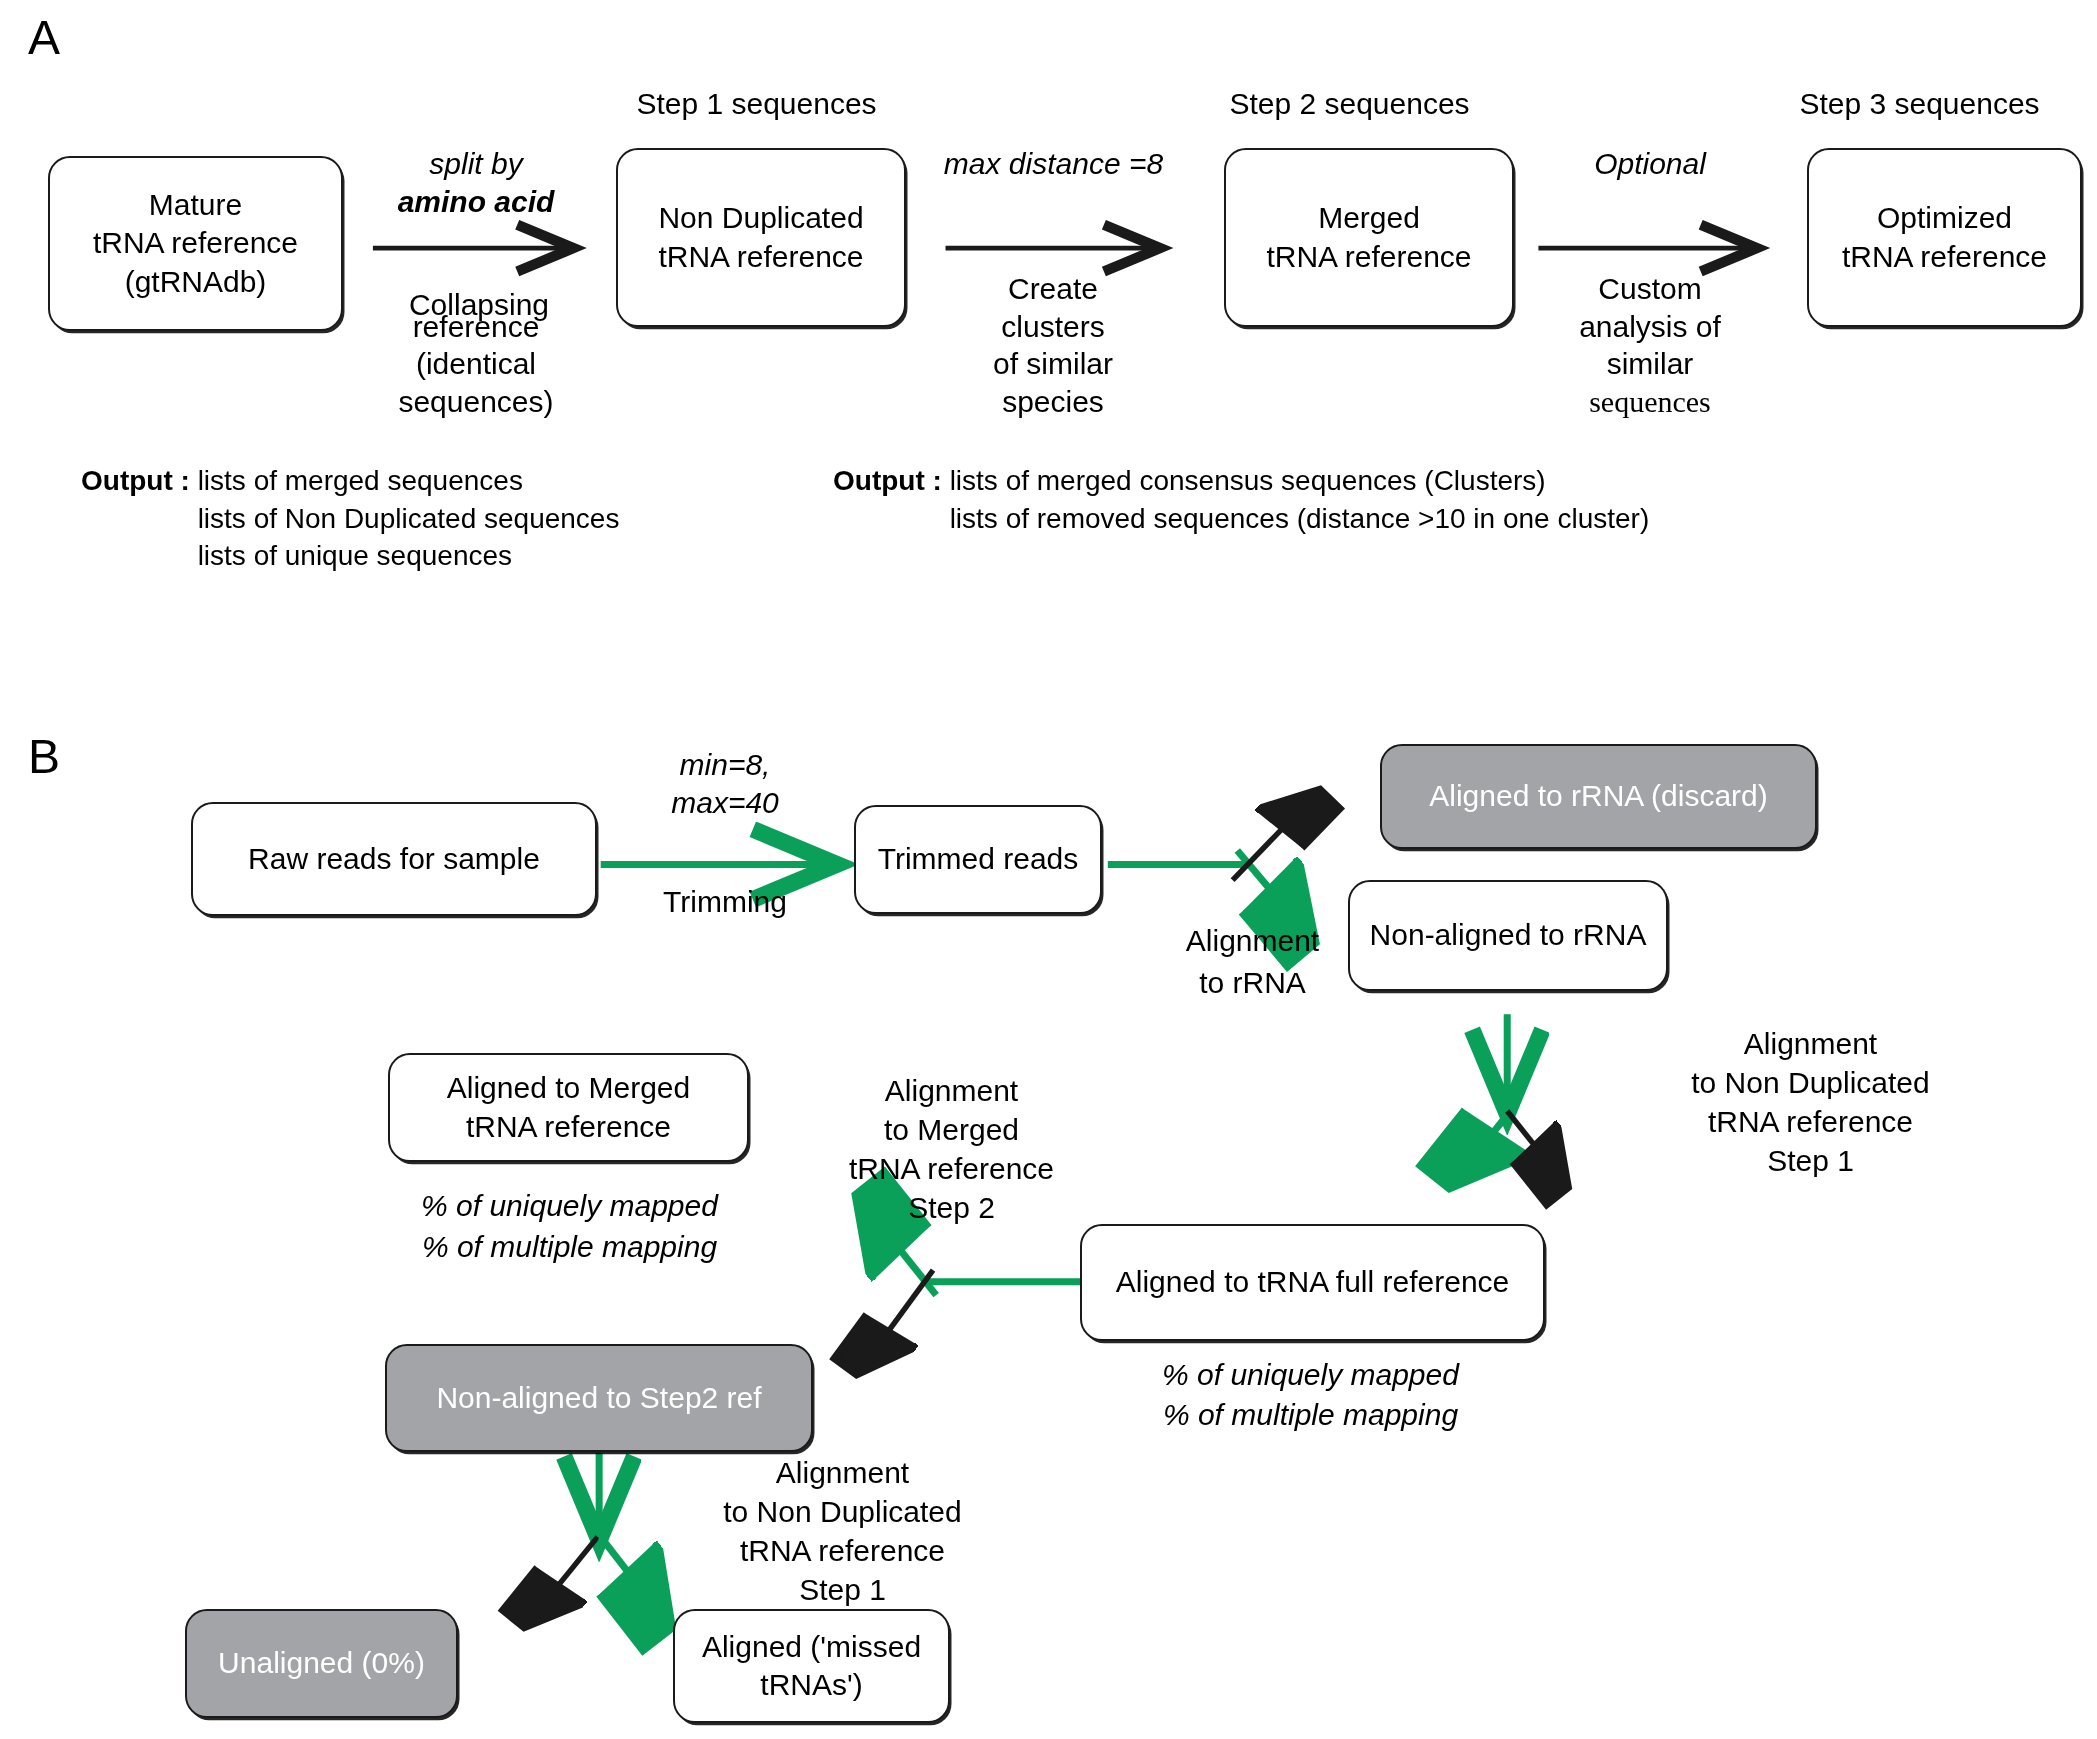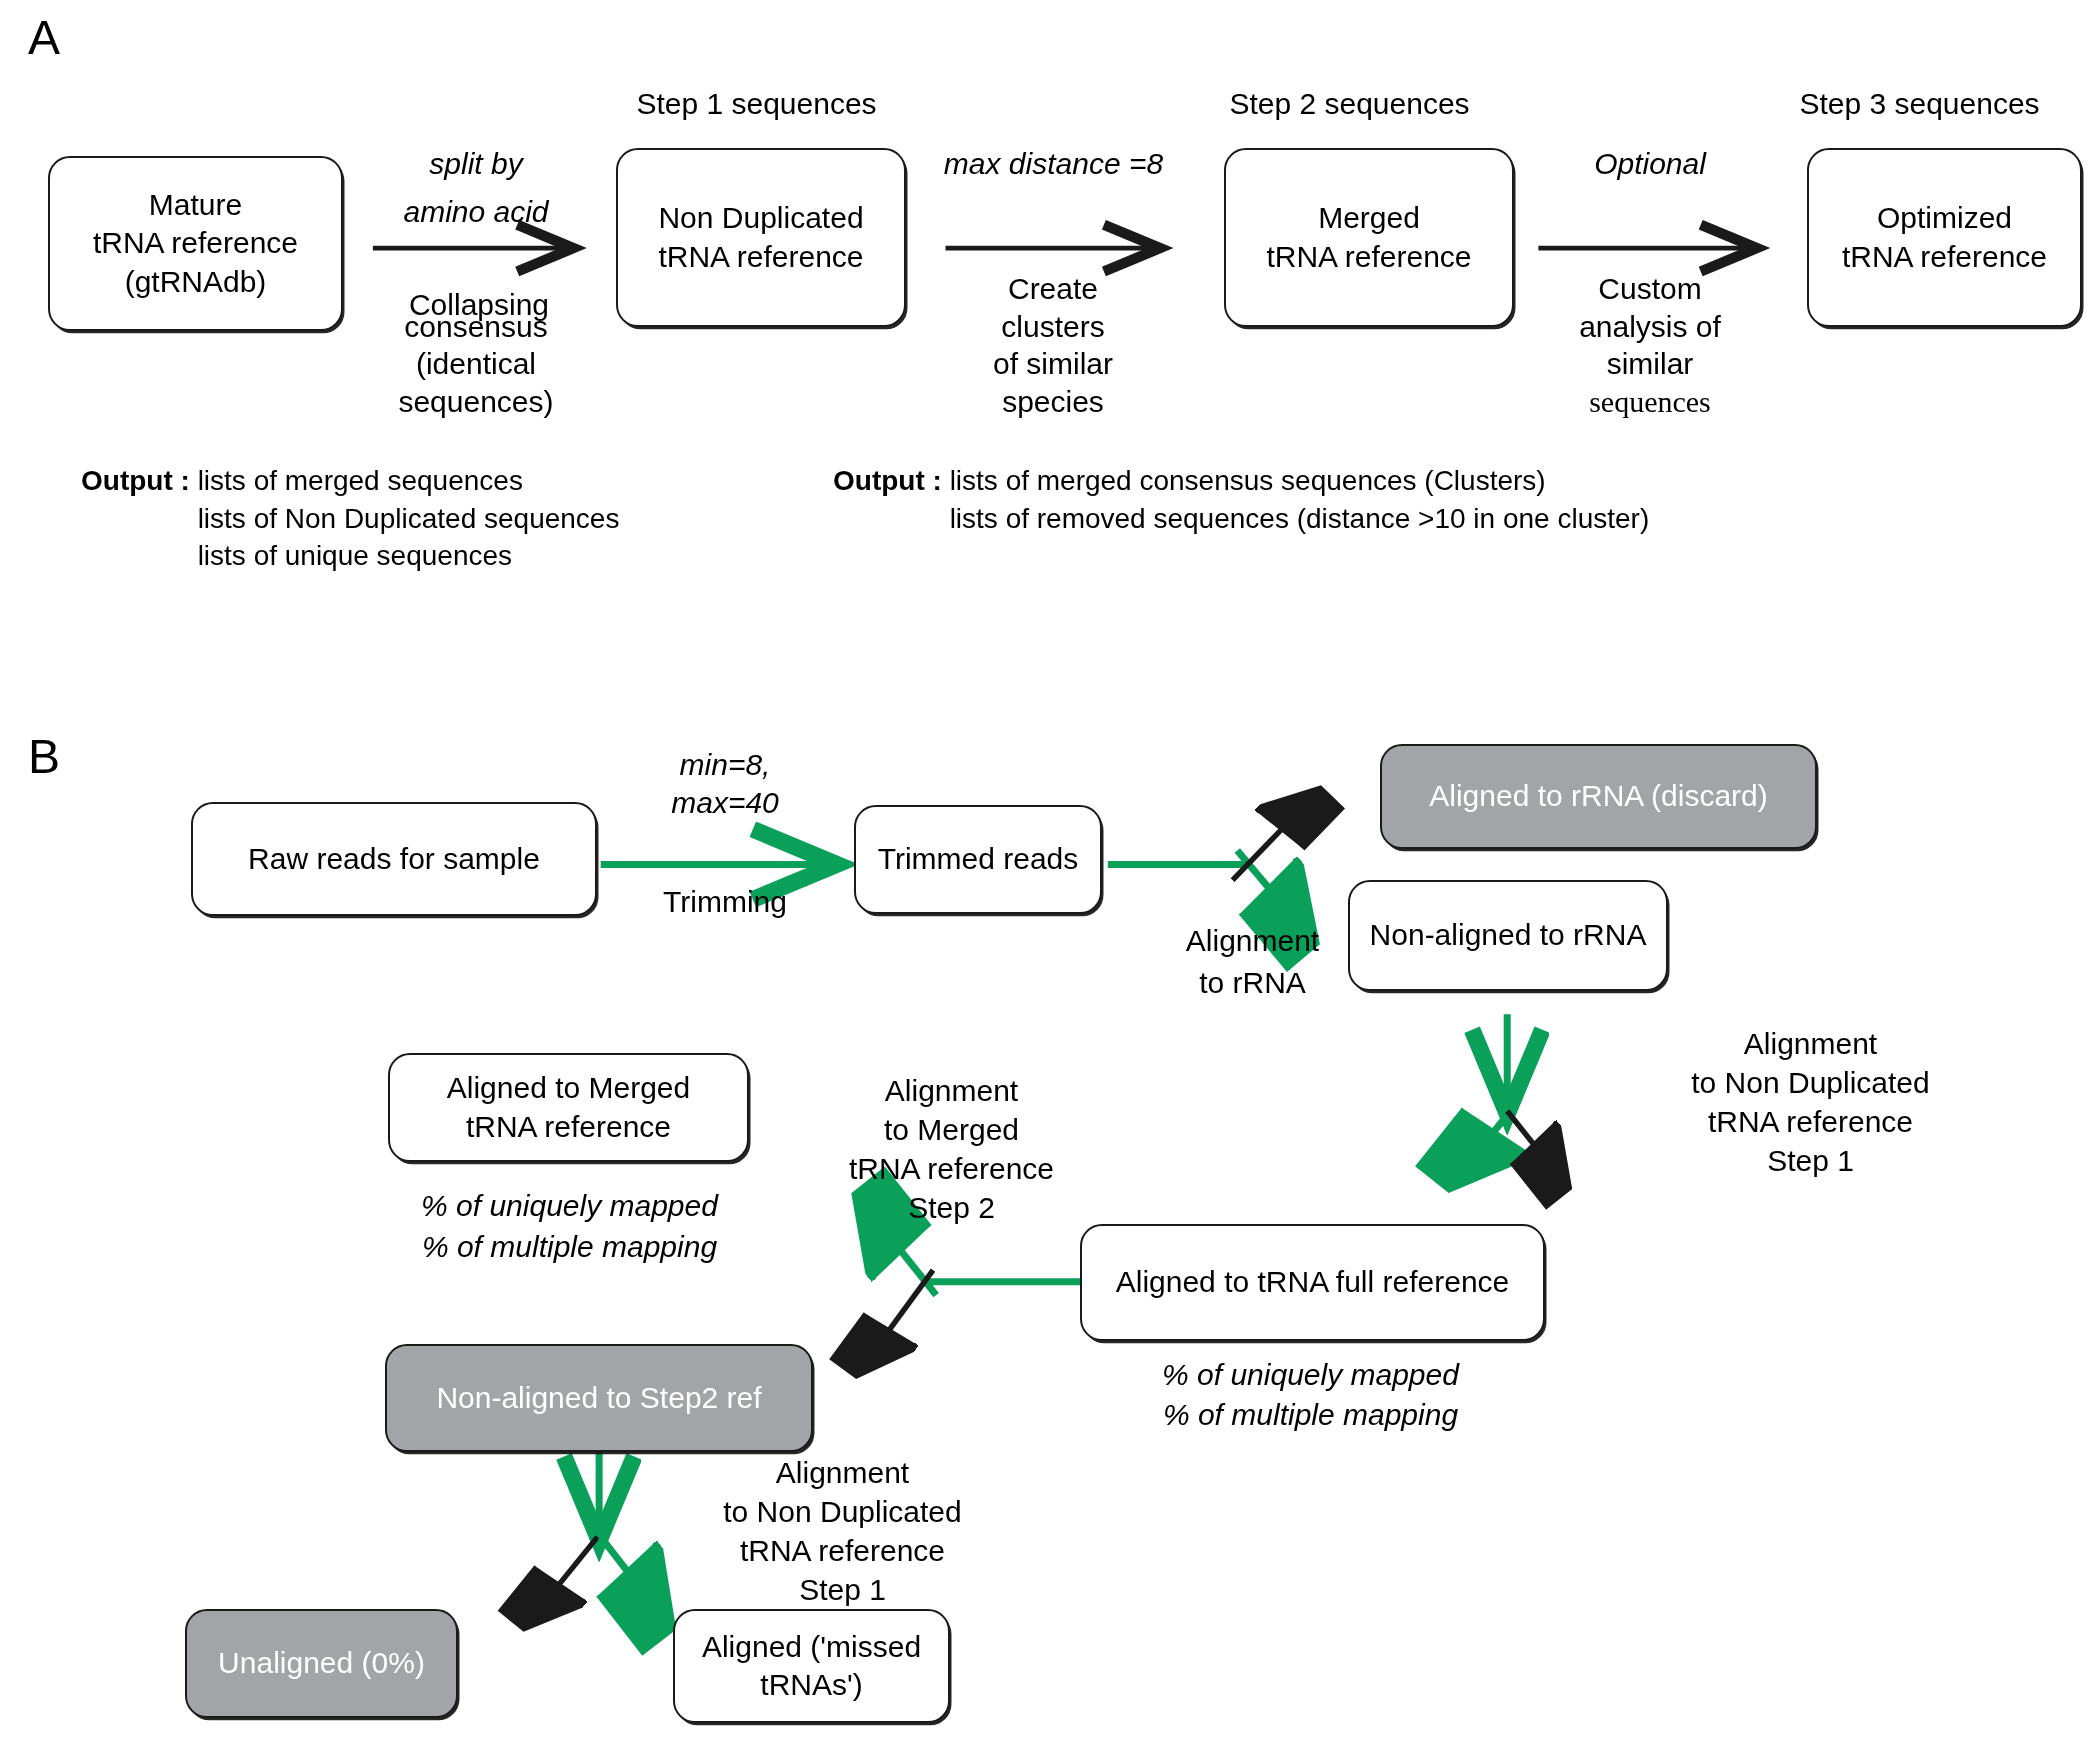--- a/index.html
+++ b/index.html
@@ -118,23 +118,23 @@
   </div>
 
   <div class="node" style="left:1807px;top:148px;width:275px;height:179px;">
     <div>
       <div>Optimized</div>
       <div>tRNA reference</div>
     </div>
   </div>
 
   <div class="lbl italic" style="left:367px;top:144px;width:218px;">split by</div>
-  <div class="lbl italic" style="left:367px;top:192px;width:218px;">amino acid</div>
+  <div class="lbl italic" style="left:367px;top:182px;width:218px;font-weight:bold;">amino acid</div>
   <div class="lbl" style="left:370px;top:269px;width:218px;margin-top:16px;">Collapsing</div>
-  <div class="lbl" style="left:367px;top:307px;width:218px;">consensus</div>
+  <div class="lbl" style="left:367px;top:307px;width:218px;">reference</div>
   <div class="lbl" style="left:367px;top:344px;width:218px;">(identical</div>
   <div class="lbl" style="left:367px;top:382px;width:218px;">sequences)</div>
 
   <div class="lbl italic" style="left:925px;top:144px;width:257px;">max distance =8</div>
   <div class="lbl" style="left:944px;top:269px;width:218px;">Create</div>
   <div class="lbl" style="left:944px;top:307px;width:218px;">clusters</div>
   <div class="lbl" style="left:944px;top:344px;width:218px;">of similar</div>
   <div class="lbl" style="left:944px;top:382px;width:218px;">species</div>
 
   <div class="lbl italic" style="left:1541px;top:144px;width:218px;">Optional</div>

